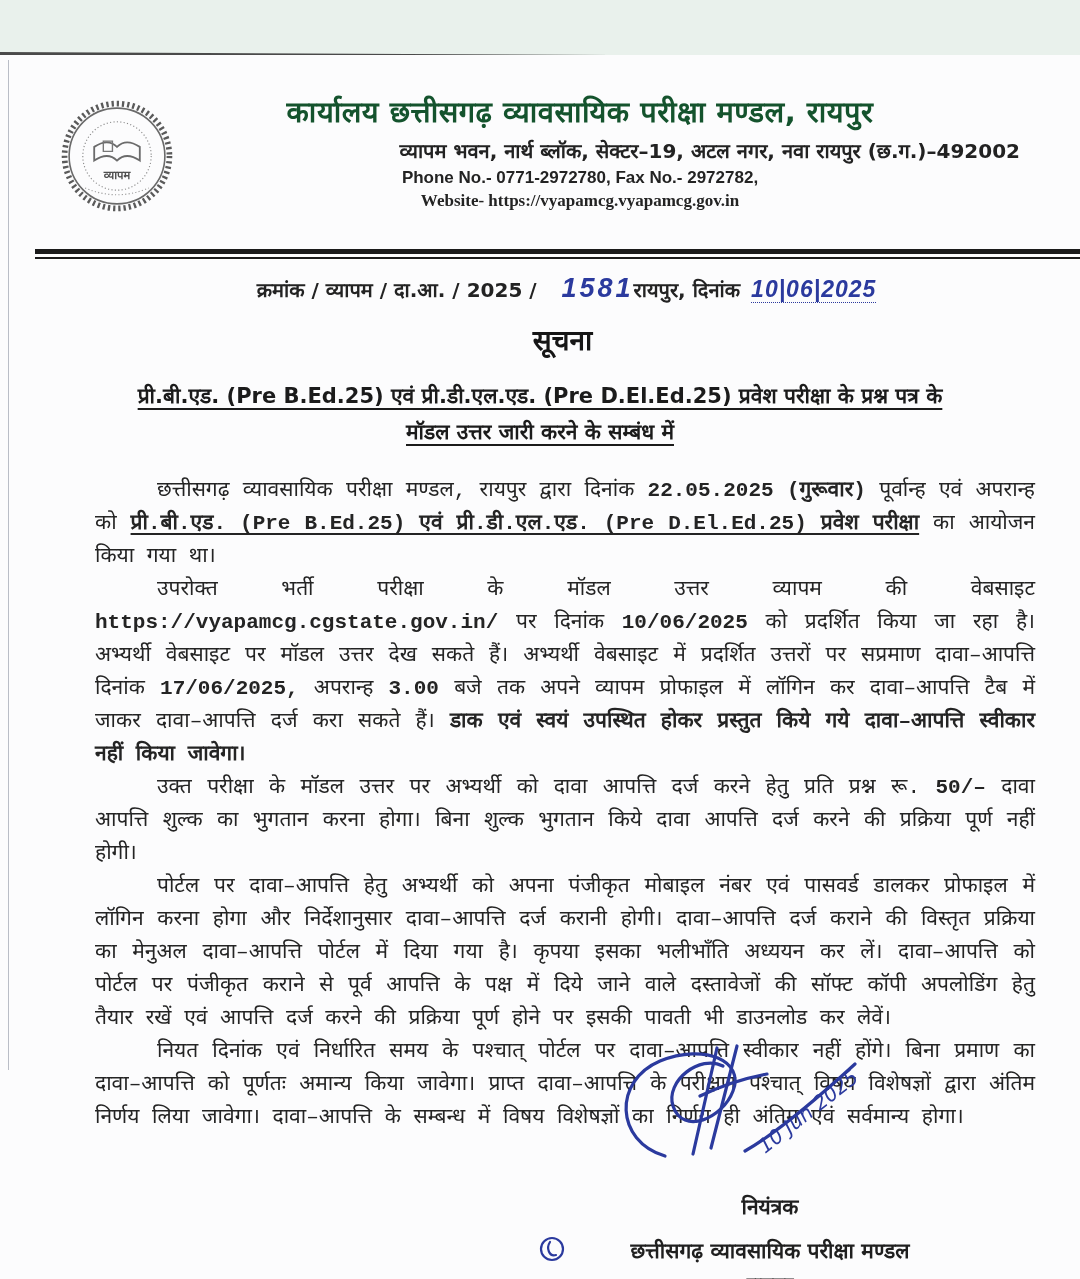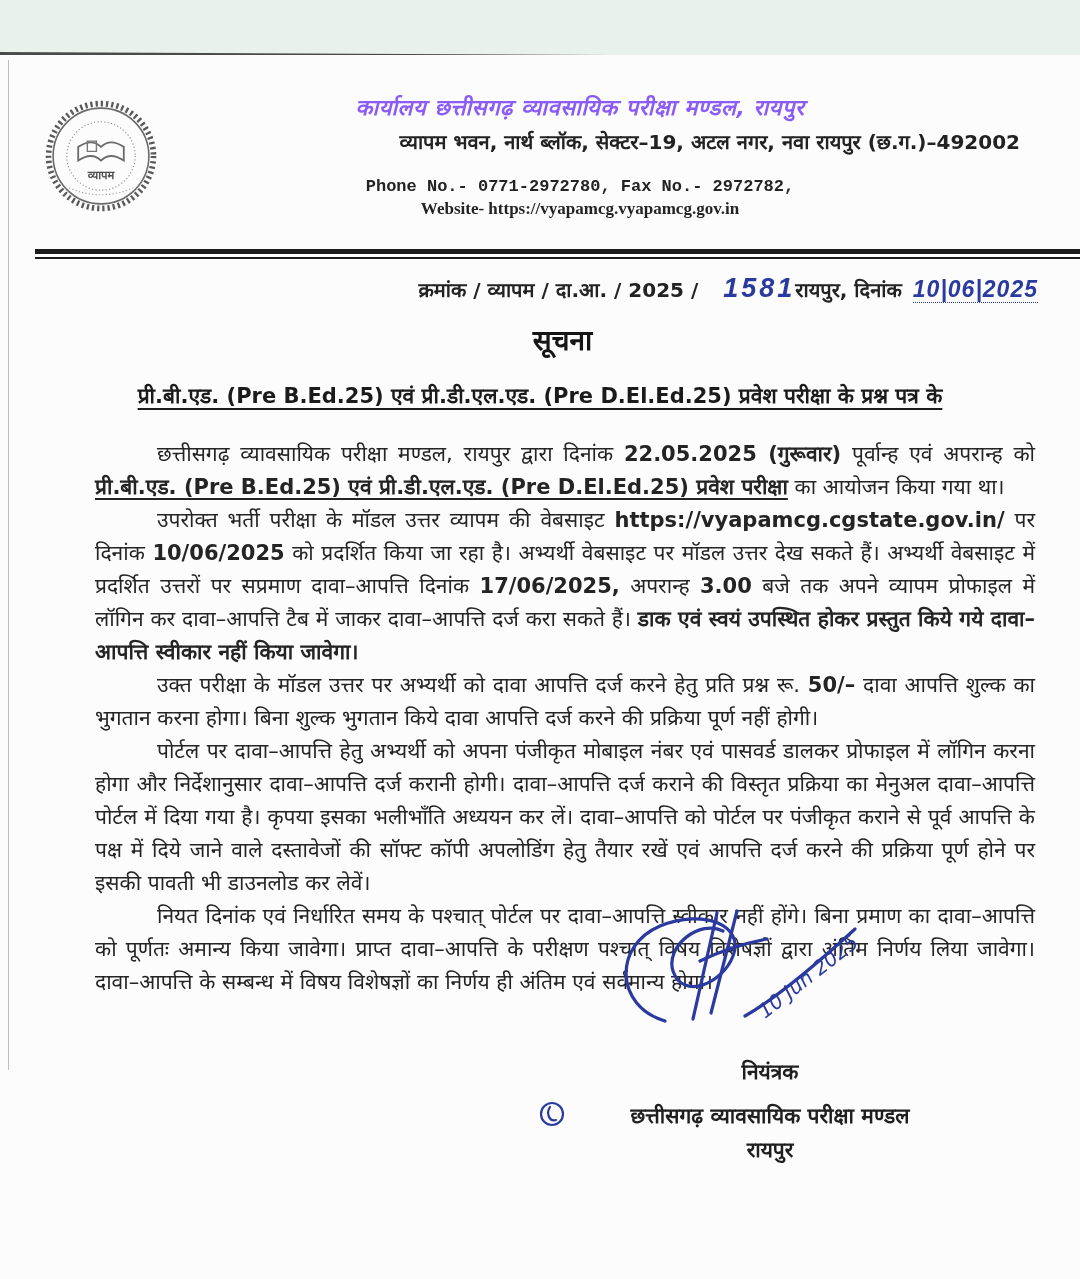--- a/index.html
+++ b/index.html
@@ -11,49 +11,49 @@
   }
   .scan{position:relative;width:1080px;height:1279px;}
   .top-edge{position:absolute;left:0;top:52px;width:101%;height:3px;
     background:#4a4a4a;transform:rotate(0.28deg);transform-origin:left center;}
   .page{position:absolute;left:0;top:55px;right:0;bottom:0;
     background:#fcfcfd;color:#232323;}
   .left-edge{position:absolute;left:8px;top:5px;height:1010px;width:1px;background:#b9bdc6;}
 
   
   .header{position:relative;padding-top:36px;min-height:148px;}
-  .seal{position:absolute;left:44px;top:44px;width:114px;height:114px;}
+  .seal{position:absolute;left:60px;top:44px;width:114px;height:114px;}
   .seal svg{width:100%;height:100%;}
   .header-text{text-align:center;padding:0 60px 0 140px;}
-  .org-name{font-size:22px;font-weight:bold;letter-spacing:.5px;color:#8b5cf6;font-style:italic;}
+  .org-name{font-size:29px;font-weight:bold;letter-spacing:.5px;color:#14532d;}
   .org-address{font-size:20px;font-weight:bold;margin-top:7px;color:#222;text-align:right;}
-  .org-phone{font-size:17px;font-weight:bold;margin-top:22px;font-family:Liberation Mono, monospace;}
+  .org-phone{font-size:17px;font-weight:bold;margin-top:4px;font-family:Liberation Sans, sans-serif;}
   .org-web{font-size:17px;font-weight:bold;margin-top:3px;font-family:"Liberation Serif",serif;}
 
   
   .double-rule{margin:10px 0 0 35px;}
   .double-rule .rule-a{height:5px;background:#1b1b1b;}
   .double-rule .rule-b{height:2px;background:#1b1b1b;margin-top:3px;}
 
   
-  .ref-row{display:flex;justify-content:flex-end;align-items:baseline;
+  .ref-row{display:flex;justify-content:center;align-items:baseline;
     margin:14px 42px 0 95px;font-size:20px;font-weight:bold;}
   .hand{color:#2b3a9e;font-style:italic;font-family:cursive,sans-serif;font-weight:bold;}
   .ref-number{font-size:27px;margin-left:18px;letter-spacing:3px;}
   .ref-date{font-size:23px;margin-left:4px;letter-spacing:1px;border-bottom:1px dotted #2b3a9e;}
 
   .notice-title{text-align:center;font-size:28px;font-weight:bold;margin-top:16px;color:#161616;margin-left:45px;}
 
   .subject{text-align:center;font-size:21px;font-weight:bold;margin-top:20px;line-height:36px;color:#1b1b1b;}
   .subject .line{text-decoration:underline;text-underline-offset:5px;text-decoration-thickness:2px;}
 
   
   .body-text{margin:24px 45px 0 95px;font-size:21px;line-height:33px;
     text-align:justify;color:#242424;}
-  .body-text p{margin:0;text-indent:62px;}
+  .body-text p{margin:0;text-indent:62px;font-family:Liberation Mono, monospace;}
   .seg.normal{font-weight:normal;}
   .seg.bold{font-weight:bold;}
   .seg.bold-underline{font-weight:bold;text-decoration:underline;text-underline-offset:4px;}
 
   
   .sign-block{position:relative;width:430px;margin:10px 95px 0 auto;
     text-align:center;font-size:21px;color:#1f1f1f;}
   .signature-art{position:absolute;left:50px;top:-108px;width:330px;height:150px;pointer-events:none;}
   .sign-designation{padding-top:48px;font-weight:bold;}
   .sign-org{margin-top:16px;font-weight:bold;position:relative;}
@@ -102,20 +102,21 @@
       <div>
         <span>रायपुर, दिनांक</span>
         <span class="hand ref-date">10|06|2025</span>
       </div>
     </div>
 
     <div class="notice-title">सूचना</div>
 
     <div class="subject">
       <div><span class="line">प्री.बी.एड. (Pre B.Ed.25) एवं प्री.डी.एल.एड. (Pre D.El.Ed.25)  प्रवेश परीक्षा के प्रश्न पत्र के</span></div>
+      <div><span class="line">मॉडल उत्तर जारी करने के सम्बंध में</span></div>
     </div>
 
     <div class="body-text">
       <p><span class="seg normal">छत्तीसगढ़ व्यावसायिक परीक्षा मण्डल, रायपुर द्वारा दिनांक </span><span class="seg bold">22.05.2025 (गुरूवार)</span><span class="seg normal"> पूर्वान्ह एवं अपरान्ह को </span><span class="seg bold-underline">प्री.बी.एड. (Pre B.Ed.25) एवं प्री.डी.एल.एड. (Pre D.El.Ed.25) प्रवेश परीक्षा</span><span class="seg normal"> का आयोजन किया गया था।</span></p>
       <p><span class="seg normal">उपरोक्त भर्ती परीक्षा के मॉडल उत्तर व्यापम की वेबसाइट </span><span class="seg bold">https://vyapamcg.cgstate.gov.in/</span><span class="seg normal"> पर दिनांक </span><span class="seg bold">10/06/2025</span><span class="seg normal"> को प्रदर्शित किया जा रहा है। अभ्यर्थी वेबसाइट पर मॉडल उत्तर देख सकते हैं। अभ्यर्थी वेबसाइट में प्रदर्शित उत्तरों पर सप्रमाण दावा–आपत्ति दिनांक </span><span class="seg bold">17/06/2025,</span><span class="seg normal"> अपरान्ह </span><span class="seg bold">3.00</span><span class="seg normal"> बजे तक अपने व्यापम प्रोफाइल में लॉगिन कर दावा–आपत्ति टैब में जाकर दावा–आपत्ति दर्ज करा सकते हैं। </span><span class="seg bold">डाक एवं स्वयं उपस्थित होकर प्रस्तुत किये गये दावा–आपत्ति स्वीकार नहीं किया जावेगा।</span></p>
       <p><span class="seg normal">उक्त परीक्षा के मॉडल उत्तर पर अभ्यर्थी को दावा आपत्ति दर्ज करने हेतु प्रति प्रश्न रू. </span><span class="seg bold">50/–</span><span class="seg normal"> दावा आपत्ति शुल्क का भुगतान करना होगा। बिना शुल्क भुगतान किये दावा आपत्ति दर्ज करने की प्रक्रिया पूर्ण नहीं होगी।</span></p>
       <p><span class="seg normal">पोर्टल पर दावा–आपत्ति हेतु अभ्यर्थी को अपना पंजीकृत मोबाइल नंबर एवं पासवर्ड डालकर प्रोफाइल में लॉगिन करना होगा और निर्देशानुसार दावा–आपत्ति दर्ज करानी होगी। दावा–आपत्ति दर्ज कराने की विस्तृत प्रक्रिया का मेनुअल दावा–आपत्ति पोर्टल में दिया गया है। कृपया इसका भलीभाँति अध्ययन कर लें। दावा–आपत्ति को पोर्टल पर पंजीकृत कराने से पूर्व आपत्ति के पक्ष में दिये जाने वाले दस्तावेजों की सॉफ्ट कॉपी अपलोडिंग हेतु तैयार रखें एवं आपत्ति दर्ज करने की प्रक्रिया पूर्ण होने पर इसकी पावती भी डाउनलोड कर लेवें।</span></p>
       <p><span class="seg normal">नियत दिनांक एवं निर्धारित समय के पश्चात् पोर्टल पर दावा–आपत्ति स्वीकार नहीं होंगे। बिना प्रमाण का दावा–आपत्ति को पूर्णतः अमान्य किया जावेगा। प्राप्त दावा–आपत्ति के परीक्षण पश्चात् विषय विशेषज्ञों द्वारा अंतिम निर्णय लिया जावेगा। दावा–आपत्ति के सम्बन्ध में विषय विशेषज्ञों का निर्णय ही अंतिम एवं सर्वमान्य होगा।</span></p>
     </div>
 

